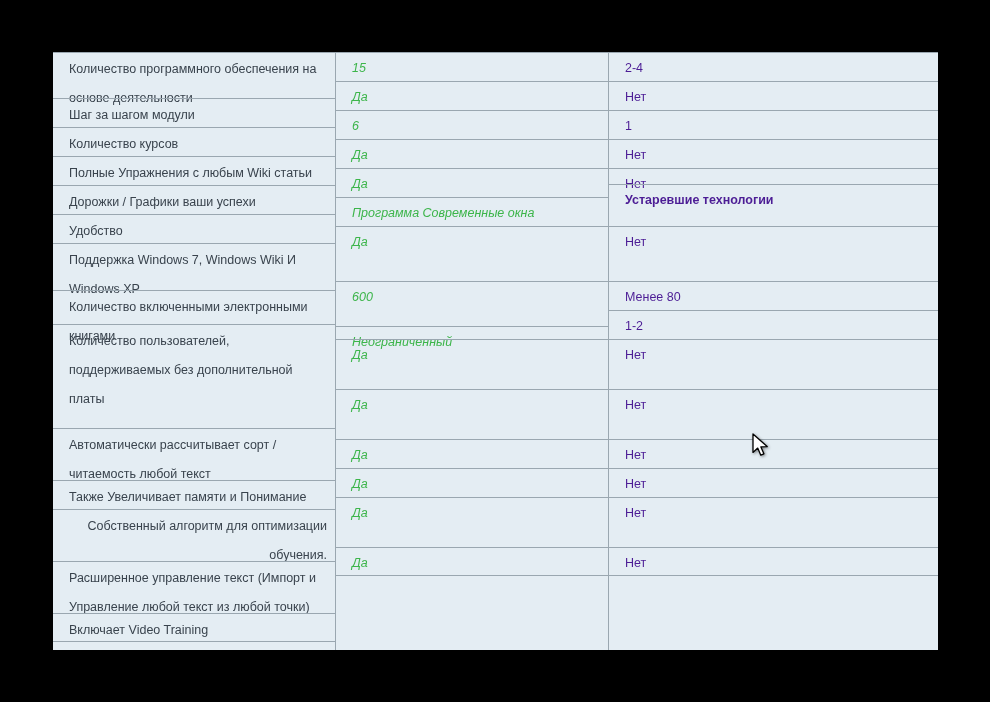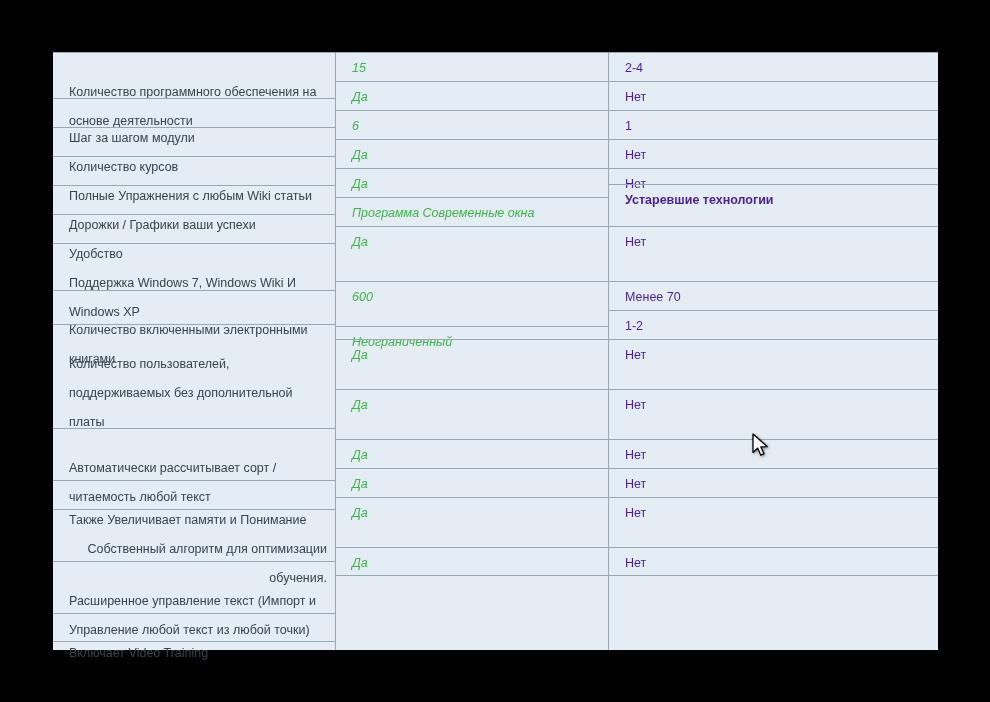--- a/index.html
+++ b/index.html
@@ -46,21 +46,21 @@
   #vsep-1 { left: 282px; }
   #vsep-2 { left: 555px; }
 
   
   .cell {
     position: absolute;
     box-sizing: border-box;
     border-top: 1px solid #9aa7b0;
     padding-left: 16px;
     padding-right: 8px;
-    padding-top: 25px;
+    padding-top: 2px;
     font-size: 12.5px;
     line-height: 29px;
     white-space: pre-line;
   }
   .cell.last { border-bottom: 1px solid #9aa7b0; }
 
   #col-feature .cell {
     color: #39434d;
     width: 282px;
   }
@@ -125,21 +125,21 @@
   </div>
 
   <div id="col-plan-b" class="col">
     <div class="cell" style="top:0px;   height:29px;">2-4</div>
     <div class="cell" style="top:29px;  height:29px;">Нет</div>
     <div class="cell" style="top:58px;  height:29px;">1</div>
     <div class="cell" style="top:87px;  height:29px;">Нет</div>
     <div class="cell" style="top:116px; height:29px;">Нет</div>
     <div class="cell" style="top:132px; height:29px;font-weight:bold;">Устаревшие технологии</div>
     <div class="cell" style="top:174px; height:55px;">Нет</div>
-    <div class="cell" style="top:229px; height:29px;">Менее 70</div>
+    <div class="cell" style="top:229px; height:29px;">Менее 80</div>
     <div class="cell" style="top:258px; height:29px;">1-2</div>
     <div class="cell" style="top:287px; height:50px;">Нет</div>
     <div class="cell" style="top:337px; height:50px;">Нет</div>
     <div class="cell" style="top:387px; height:29px;">Нет</div>
     <div class="cell" style="top:416px; height:29px;">Нет</div>
     <div class="cell" style="top:445px; height:50px;">Нет</div>
     <div class="cell last" style="top:495px; height:29px;">Нет</div>
   </div>
 
   <div id="vsep-1" class="vsep"></div>

